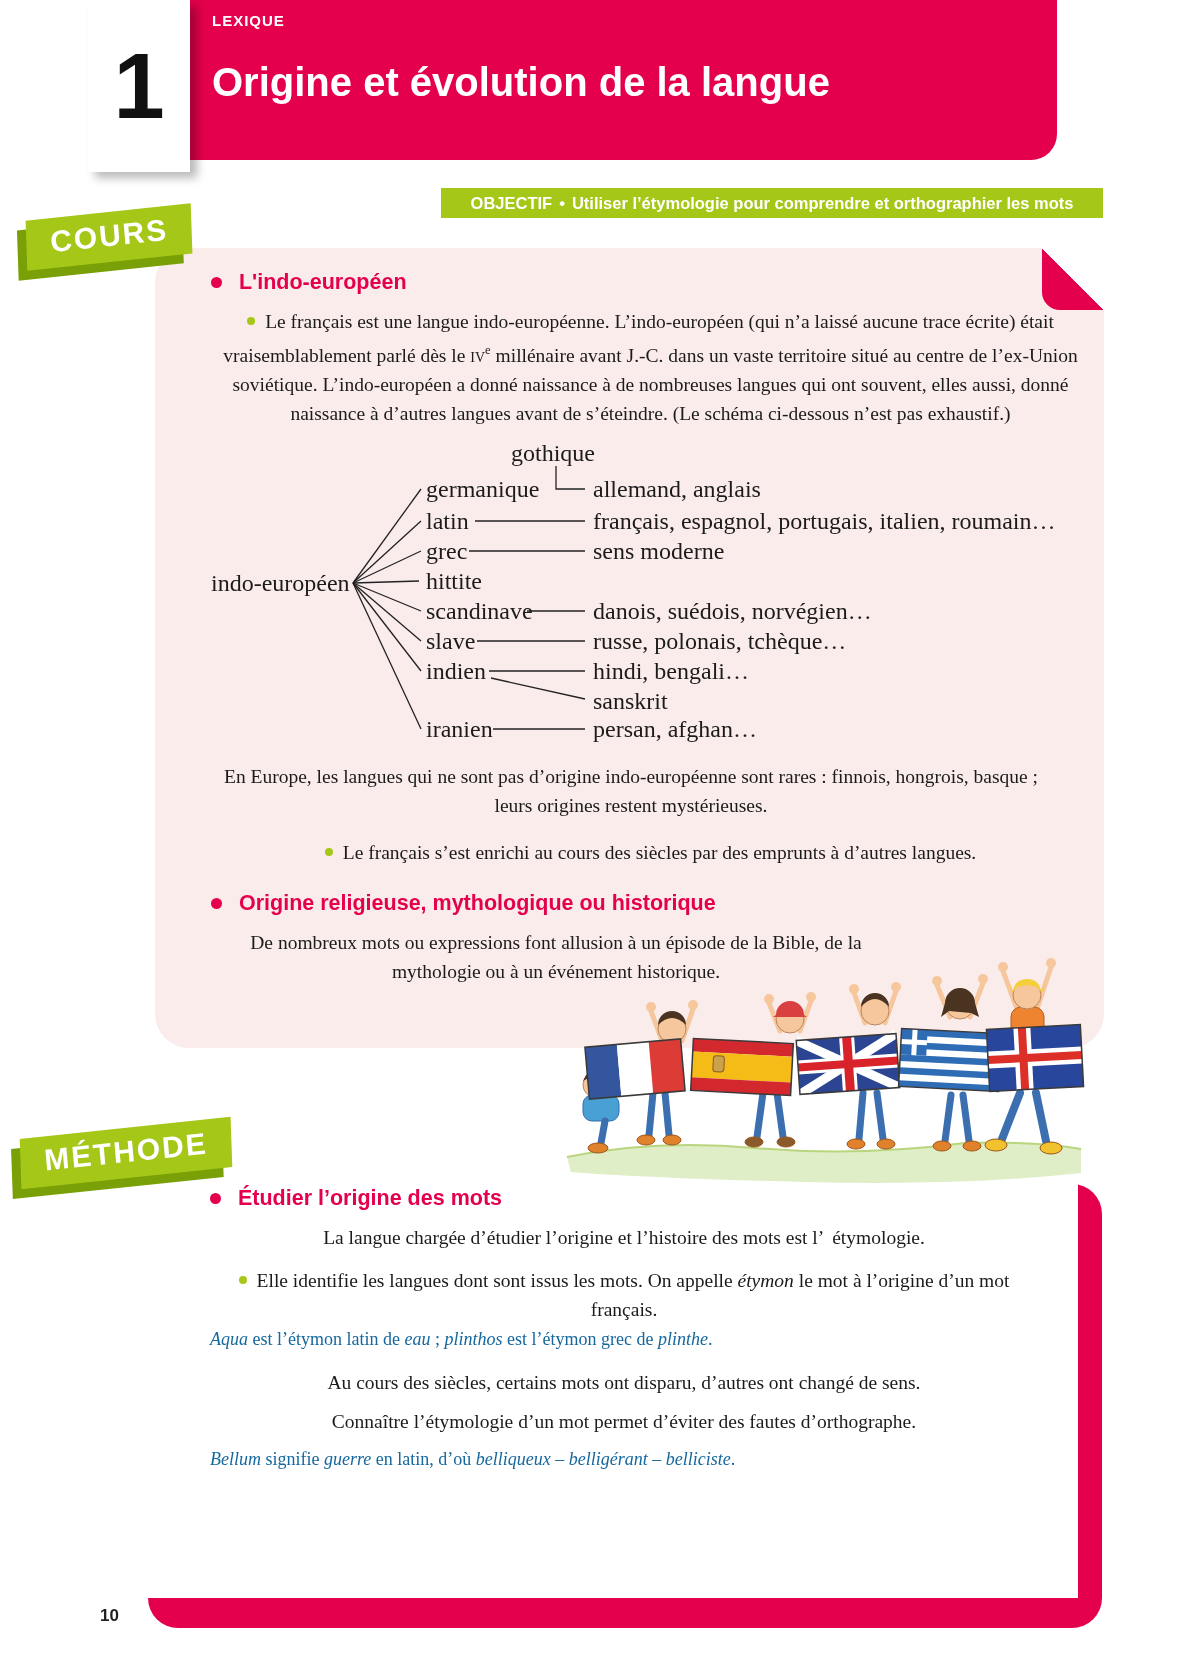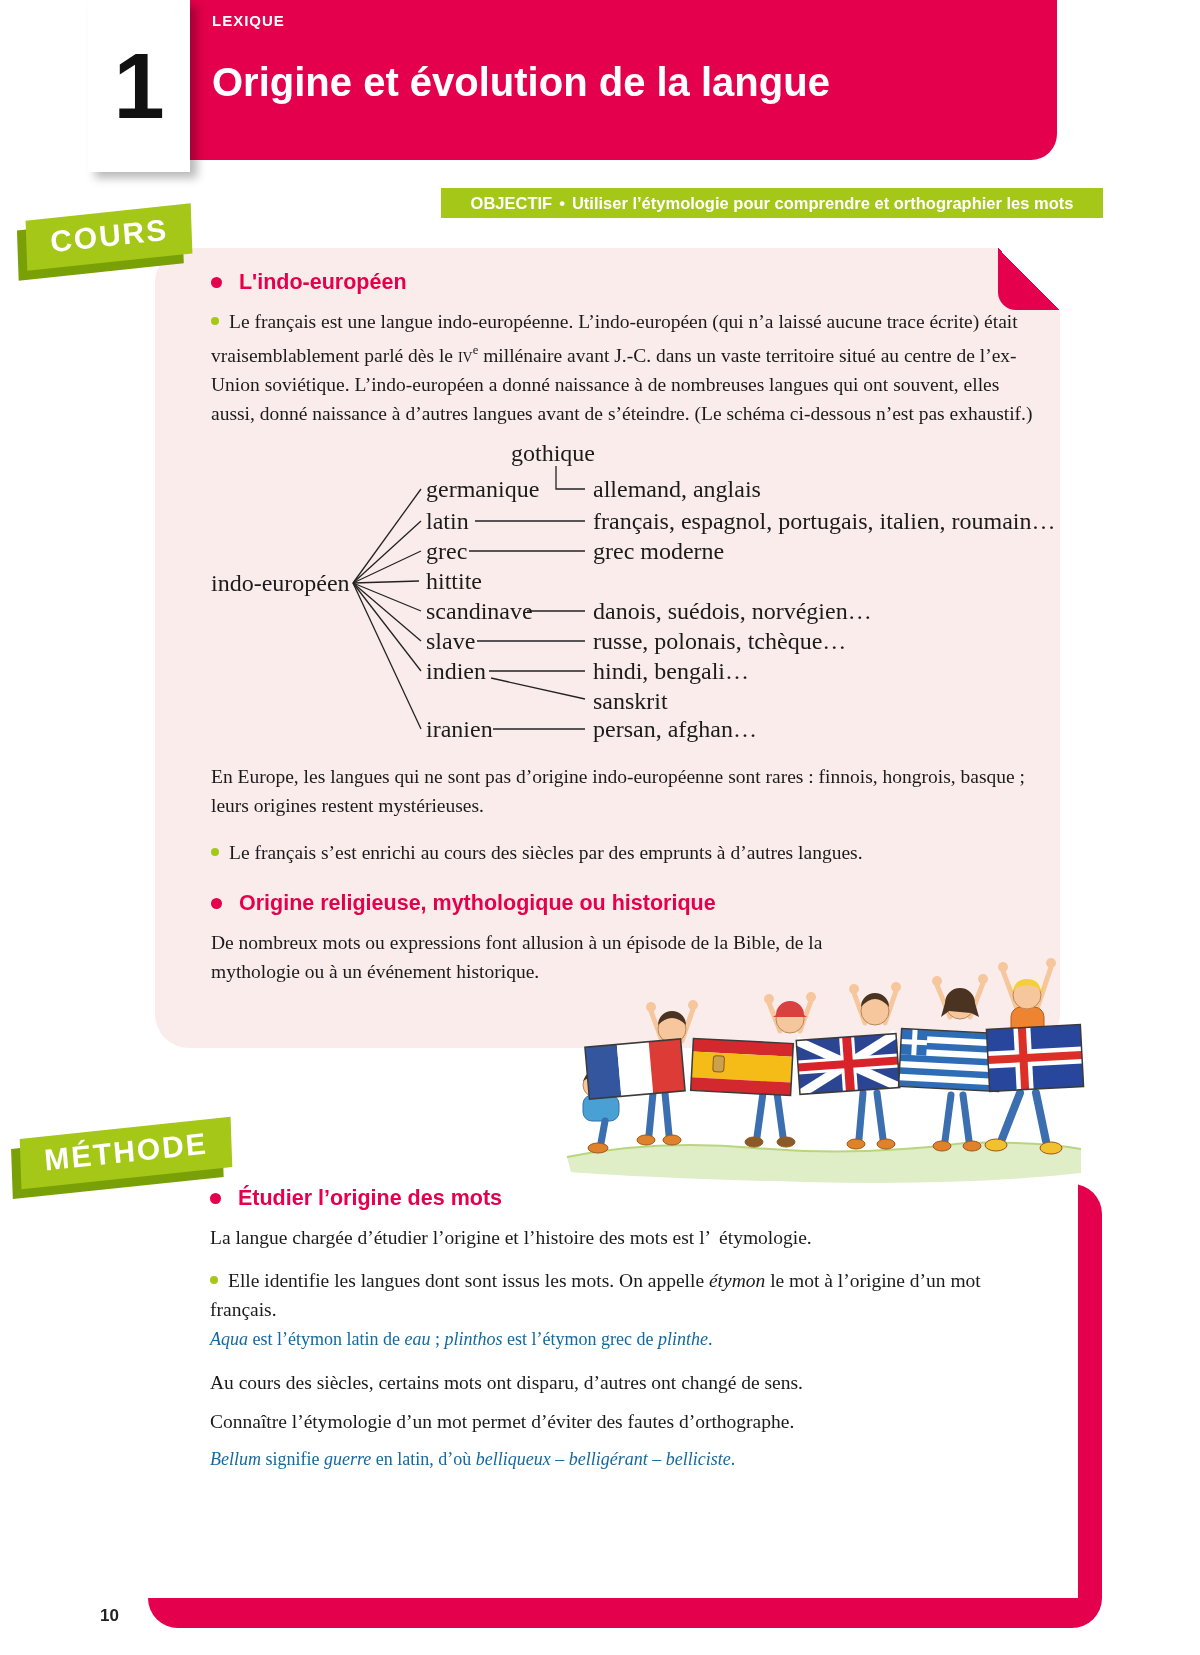--- a/index.html
+++ b/index.html
@@ -25,29 +25,29 @@
   
   .badge{position:absolute;z-index:7;background:#a5c718;color:#fff;
          font-family:"Liberation Sans",sans-serif;font-weight:bold;font-size:30px;letter-spacing:2px;
          padding:7px 24px 9px;transform:rotate(-6deg) skewX(-4deg);box-shadow:-9px 9px 0 #79a007;}
   .badge span{display:inline-block;transform:skewX(3deg);}
   .badge.cours{left:26px;top:212px;}
   .badge.methode{left:20px;top:1128px;}
 
   
   .panel{position:absolute;left:155px;top:248px;width:905px;height:800px;background:#fbecec;
-         border-radius:34px;border-top-right-radius:0;z-index:1;}
+         border-radius:34px;border-top-right-radius:0;z-index:1;padding-left:44px;}
   .panel-inner{position:absolute;inset:0;padding:22px 14px 0 56px;}
   .fold{position:absolute;top:0;right:0;width:62px;height:62px;
         background:linear-gradient(225deg,#ffffff 50%,#e4004c 50%);border-bottom-left-radius:18px;}
 
   .red-h{font-family:"Liberation Sans",sans-serif;font-weight:bold;font-size:21.5px;color:#e4004c;margin:0 0 12px;}
   .red-h .dot{display:inline-block;width:11px;height:11px;border-radius:50%;background:#e4004c;
               margin-right:11px;vertical-align:1px;}
-  .body{font-size:19.5px;line-height:29px;margin:0 0 10px;}
+  .body{font-size:19.5px;line-height:29px;margin:0 0 10px;text-align:center;}
   .green-b::before{content:"";display:inline-block;width:8px;height:8px;border-radius:50%;
                    background:#a5c718;margin-right:10px;vertical-align:3px;}
   .rt-b{font-weight:normal;margin-left:8px;}
   .rt-i{font-style:italic;}
   .rt-sc{font-variant:small-caps;}
   .rt-sup{font-size:.65em;vertical-align:super;}
 
   
   .tree{position:relative;width:800px;height:312px;margin:6px 0 12px;}
   .tree-lines{position:absolute;left:0;top:0;width:800px;height:312px;}
@@ -127,21 +127,21 @@
           <line x1="280" y1="240" x2="374" y2="261"></line>
           <line x1="282" y1="291" x2="374" y2="291"></line>
         </svg>
         <span class="tl" style="left:300px;top:2px">gothique</span>
         <span class="tl" style="left:0;top:132px">indo-européen</span>
         <span class="tl" style="left:215px;top:38px">germanique</span>
         <span class="tl" style="left:382px;top:38px">allemand, anglais</span>
         <span class="tl" style="left:215px;top:70px">latin</span>
         <span class="tl" style="left:382px;top:70px">français, espagnol, portugais, italien, roumain…</span>
         <span class="tl" style="left:215px;top:100px">grec</span>
-        <span class="tl" style="left:382px;top:100px">grec moderne</span>
+        <span class="tl" style="left:382px;top:100px">sens moderne</span>
         <span class="tl" style="left:215px;top:130px">hittite</span>
         <span class="tl" style="left:215px;top:160px">scandinave</span>
         <span class="tl" style="left:382px;top:160px">danois, suédois, norvégien…</span>
         <span class="tl" style="left:215px;top:190px">slave</span>
         <span class="tl" style="left:382px;top:190px">russe, polonais, tchèque…</span>
         <span class="tl" style="left:215px;top:220px">indien</span>
         <span class="tl" style="left:382px;top:220px">hindi, bengali…</span>
         <span class="tl" style="left:382px;top:250px">sanskrit</span>
         <span class="tl" style="left:215px;top:278px">iranien</span>
         <span class="tl" style="left:382px;top:278px">persan, afghan…</span>

